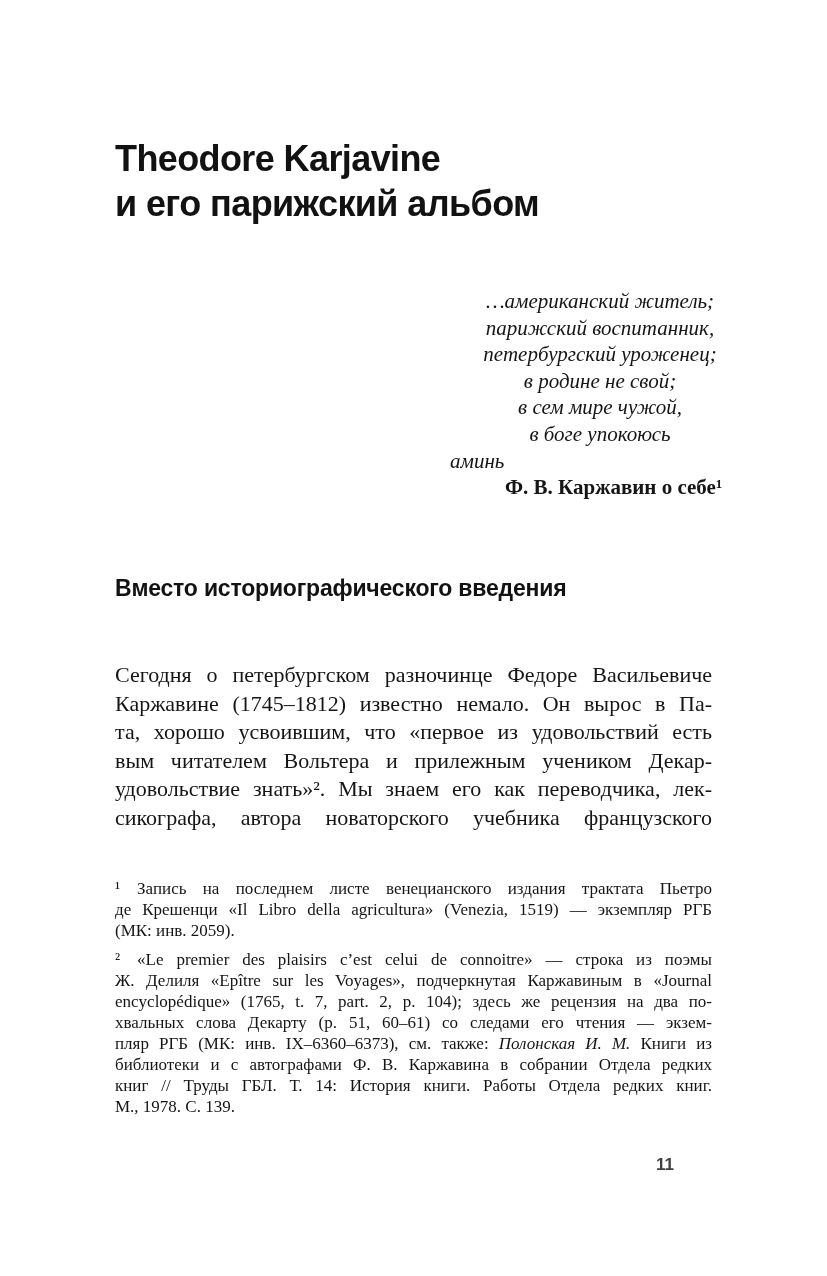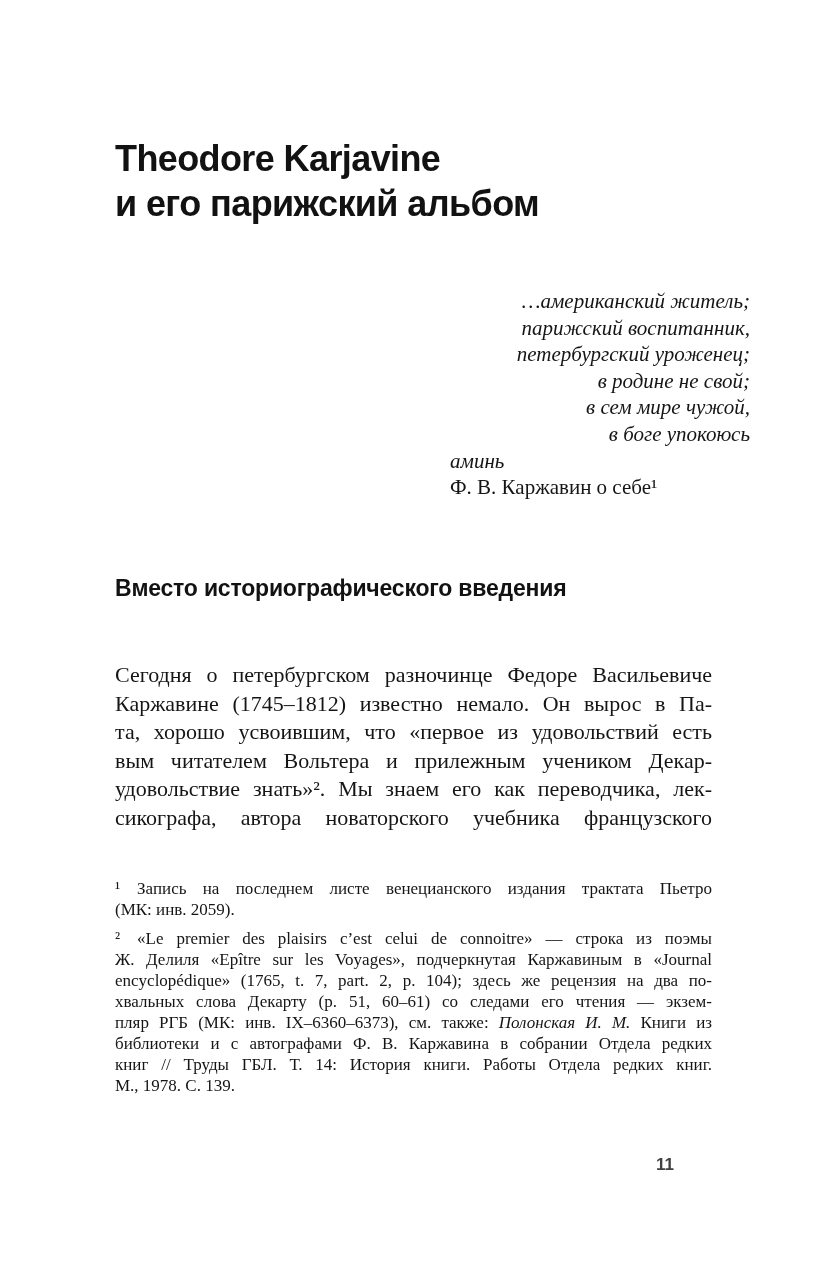--- a/index.html
+++ b/index.html
@@ -27,26 +27,28 @@
   .epigraph {
     position: absolute;
     left: 450px;
     top: 288px;
     width: 300px;
     font-size: 21px;
     line-height: 26.6px;
     font-style: italic;
   }
   .epigraph .jline {
-    text-align: right;
+    text-align: center;
     text-align-last: auto;
   }
   .attribution {
+    margin-left: 55px;
     font-style: normal;
     line-height: 26.6px;
+    font-weight: bold;
   }
   .section-heading {
     position: absolute;
     left: 115px;
     top: 575px;
     font-family: "Liberation Sans", sans-serif;
     font-weight: 700;
     font-size: 23px;
     letter-spacing: -0.2px;
     color: #121212;
@@ -115,20 +117,21 @@
       <div class="jline">Каржавине (1745–1812) известно немало. Он вырос в Па-</div>
       <div class="jline">та, хорошо усвоившим, что «первое из удовольствий есть</div>
       <div class="jline">вым читателем Вольтера и прилежным учеником Декар-</div>
       <div class="jline">удовольствие знать»². Мы знаем его как переводчика, лек-</div>
       <div class="jline">сикографа, автора новаторского учебника французского</div>
     </div>
 
   <div class="footnotes">
     <div class="footnote">
         <div class="jline">¹ Запись на последнем листе венецианского издания трактата Пьетро</div>
+        <div class="jline">де Крешенци «Il Libro della agricultura» (Venezia, 1519) — экземпляр РГБ</div>
         <div class="jline last">(МК: инв. 2059).</div>
       </div>
     <div class="footnote">
         <div class="jline">² «Le premier des plaisirs c’est celui de connoitre» — строка из поэмы</div>
         <div class="jline">Ж. Делиля «Epître sur les Voyages», подчеркнутая Каржавиным в «Journal</div>
         <div class="jline">encyclopédique» (1765, t. 7, part. 2, p. 104); здесь же рецензия на два по-</div>
         <div class="jline">хвальных слова Декарту (p. 51, 60–61) со следами его чтения — экзем-</div>
         <div class="jline"><span>пляр РГБ (МК: инв. IX–6360–6373), см. также: </span><span class="it">Полонская И. М.</span><span> Книги из</span></div>
         <div class="jline">библиотеки и с автографами Ф. В. Каржавина в собрании Отдела редких</div>
         <div class="jline">книг // Труды ГБЛ. Т. 14: История книги. Работы Отдела редких книг.</div>

